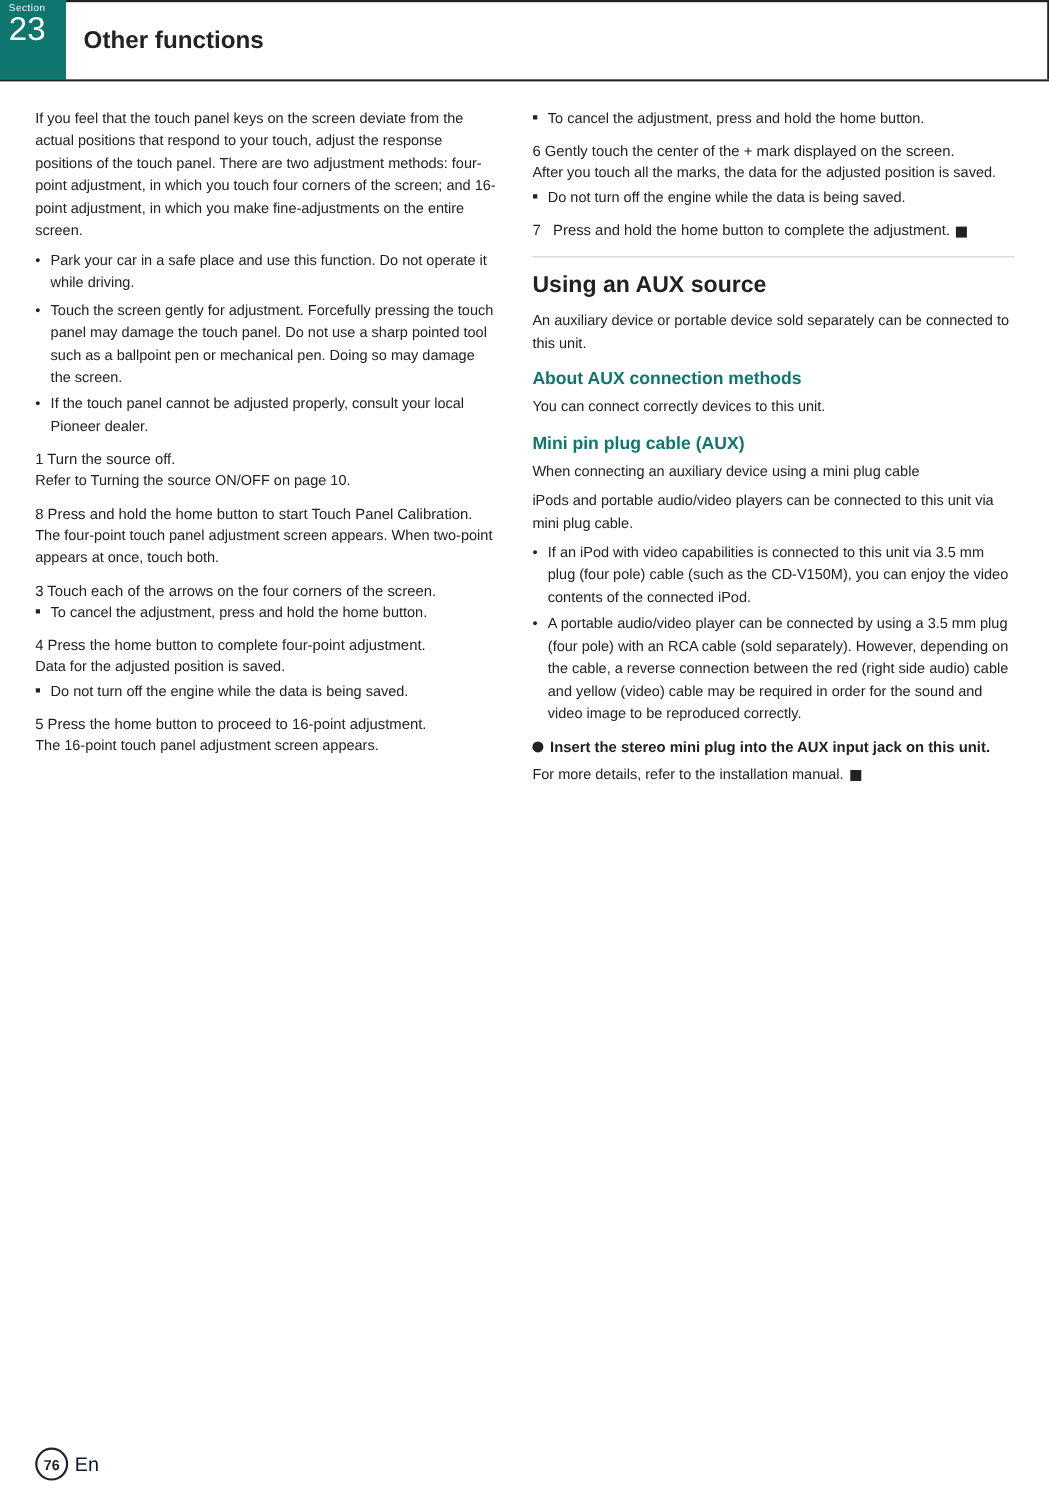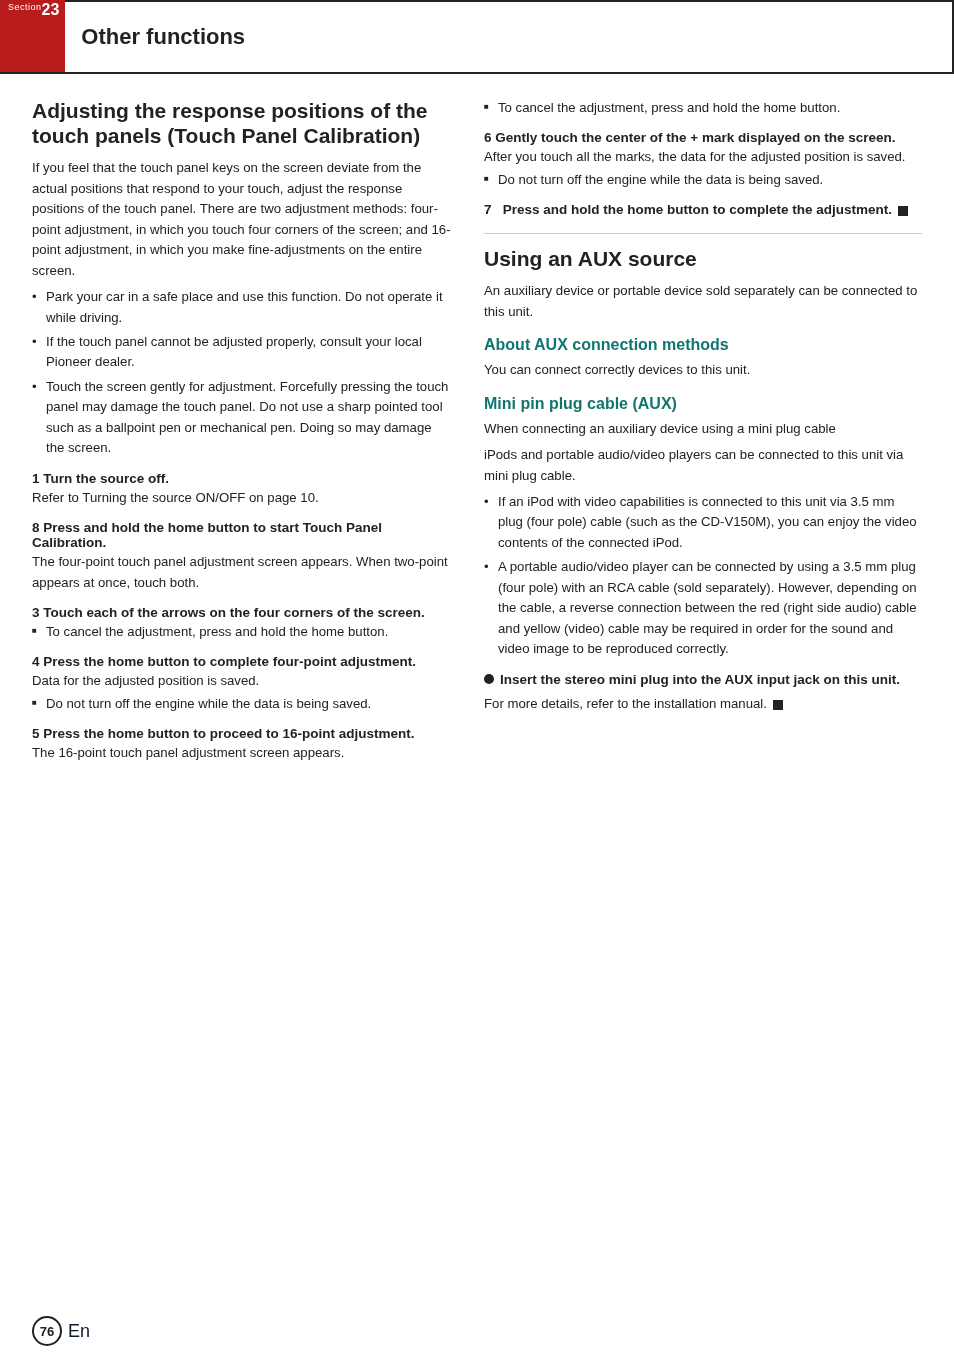--- a/index.html
+++ b/index.html
@@ -14,37 +14,38 @@
     }
 
     
     .header {
       display: flex;
       align-items: stretch;
       border-bottom: 2px solid #222;
       margin-bottom: 0;
     }
     .section-label {
-      background: #b91c1c;
+      background: #0f766e;
       color: #fff;
       font-size: 11px;
       font-weight: bold;
       padding: 2px 6px 0 8px;
       display: flex;
+      flex-direction: column;
       align-items: flex-start;
       min-width: 60px;
     }
     .section-label .section-word {
       font-size: 9px;
       font-weight: normal;
       letter-spacing: 0.5px;
     }
     .section-label .section-num {
-      font-size: 16px;
-      font-weight: bold;
+      font-size: 30px;
+      font-weight: normal;
       line-height: 1;
     }
     .header-title-bar {
       background: #fff;
       border: 2px solid #222;
       border-left: none;
       border-bottom: none;
       flex: 1;
       display: flex;
       align-items: center;
@@ -106,21 +107,21 @@
       margin-bottom: 4px;
     }
     ul.bullet-list li::before {
       content: "•";
       position: absolute;
       left: 0;
       top: 0;
     }
 
     .step-heading {
-      font-weight: bold;
+      font-weight: normal;
       font-size: 13.5px;
       margin-top: 12px;
       margin-bottom: 2px;
     }
     .step-body {
       font-size: 13.2px;
       line-height: 1.55;
       margin-bottom: 3px;
     }
     .note-line {
@@ -215,28 +216,27 @@
   </div>
   <div class="header-title-bar">
     <h1>Other functions</h1>
   </div>
 </div>
 
 <div class="main-content">
 
   <div class="left-col">
 
-    <div class="section-title">Adjusting the response positions of the touch panels (Touch Panel Calibration)</div>
 
     <p>If you feel that the touch panel keys on the screen deviate from the actual positions that respond to your touch, adjust the response positions of the touch panel. There are two adjustment methods: four-point adjustment, in which you touch four corners of the screen; and 16-point adjustment, in which you make fine-adjustments on the entire screen.</p>
 
     <ul class="bullet-list">
       <li>Park your car in a safe place and use this function. Do not operate it while driving.</li>
+      <li>Touch the screen gently for adjustment. Forcefully pressing the touch panel may damage the touch panel. Do not use a sharp pointed tool such as a ballpoint pen or mechanical pen. Doing so may damage the screen.</li>
       <li>If the touch panel cannot be adjusted properly, consult your local Pioneer dealer.</li>
-      <li>Touch the screen gently for adjustment. Forcefully pressing the touch panel may damage the touch panel. Do not use a sharp pointed tool such as a ballpoint pen or mechanical pen. Doing so may damage the screen.</li>
     </ul>
 
     <div class="step-heading">1   Turn the source off.</div>
     <p class="step-body">Refer to <span class="italic">Turning the source ON/OFF</span> on page 10.</p>
 
     <div class="step-heading">8   Press and hold the home button to start Touch Panel Calibration.</div>
     <p class="step-body">The four-point touch panel adjustment screen appears. When two-point appears at once, touch both.</p>
 
     <div class="step-heading">3   Touch each of the arrows on the four corners of the screen.</div>
     <div class="note-line">To cancel the adjustment, press and hold the home button.</div>

